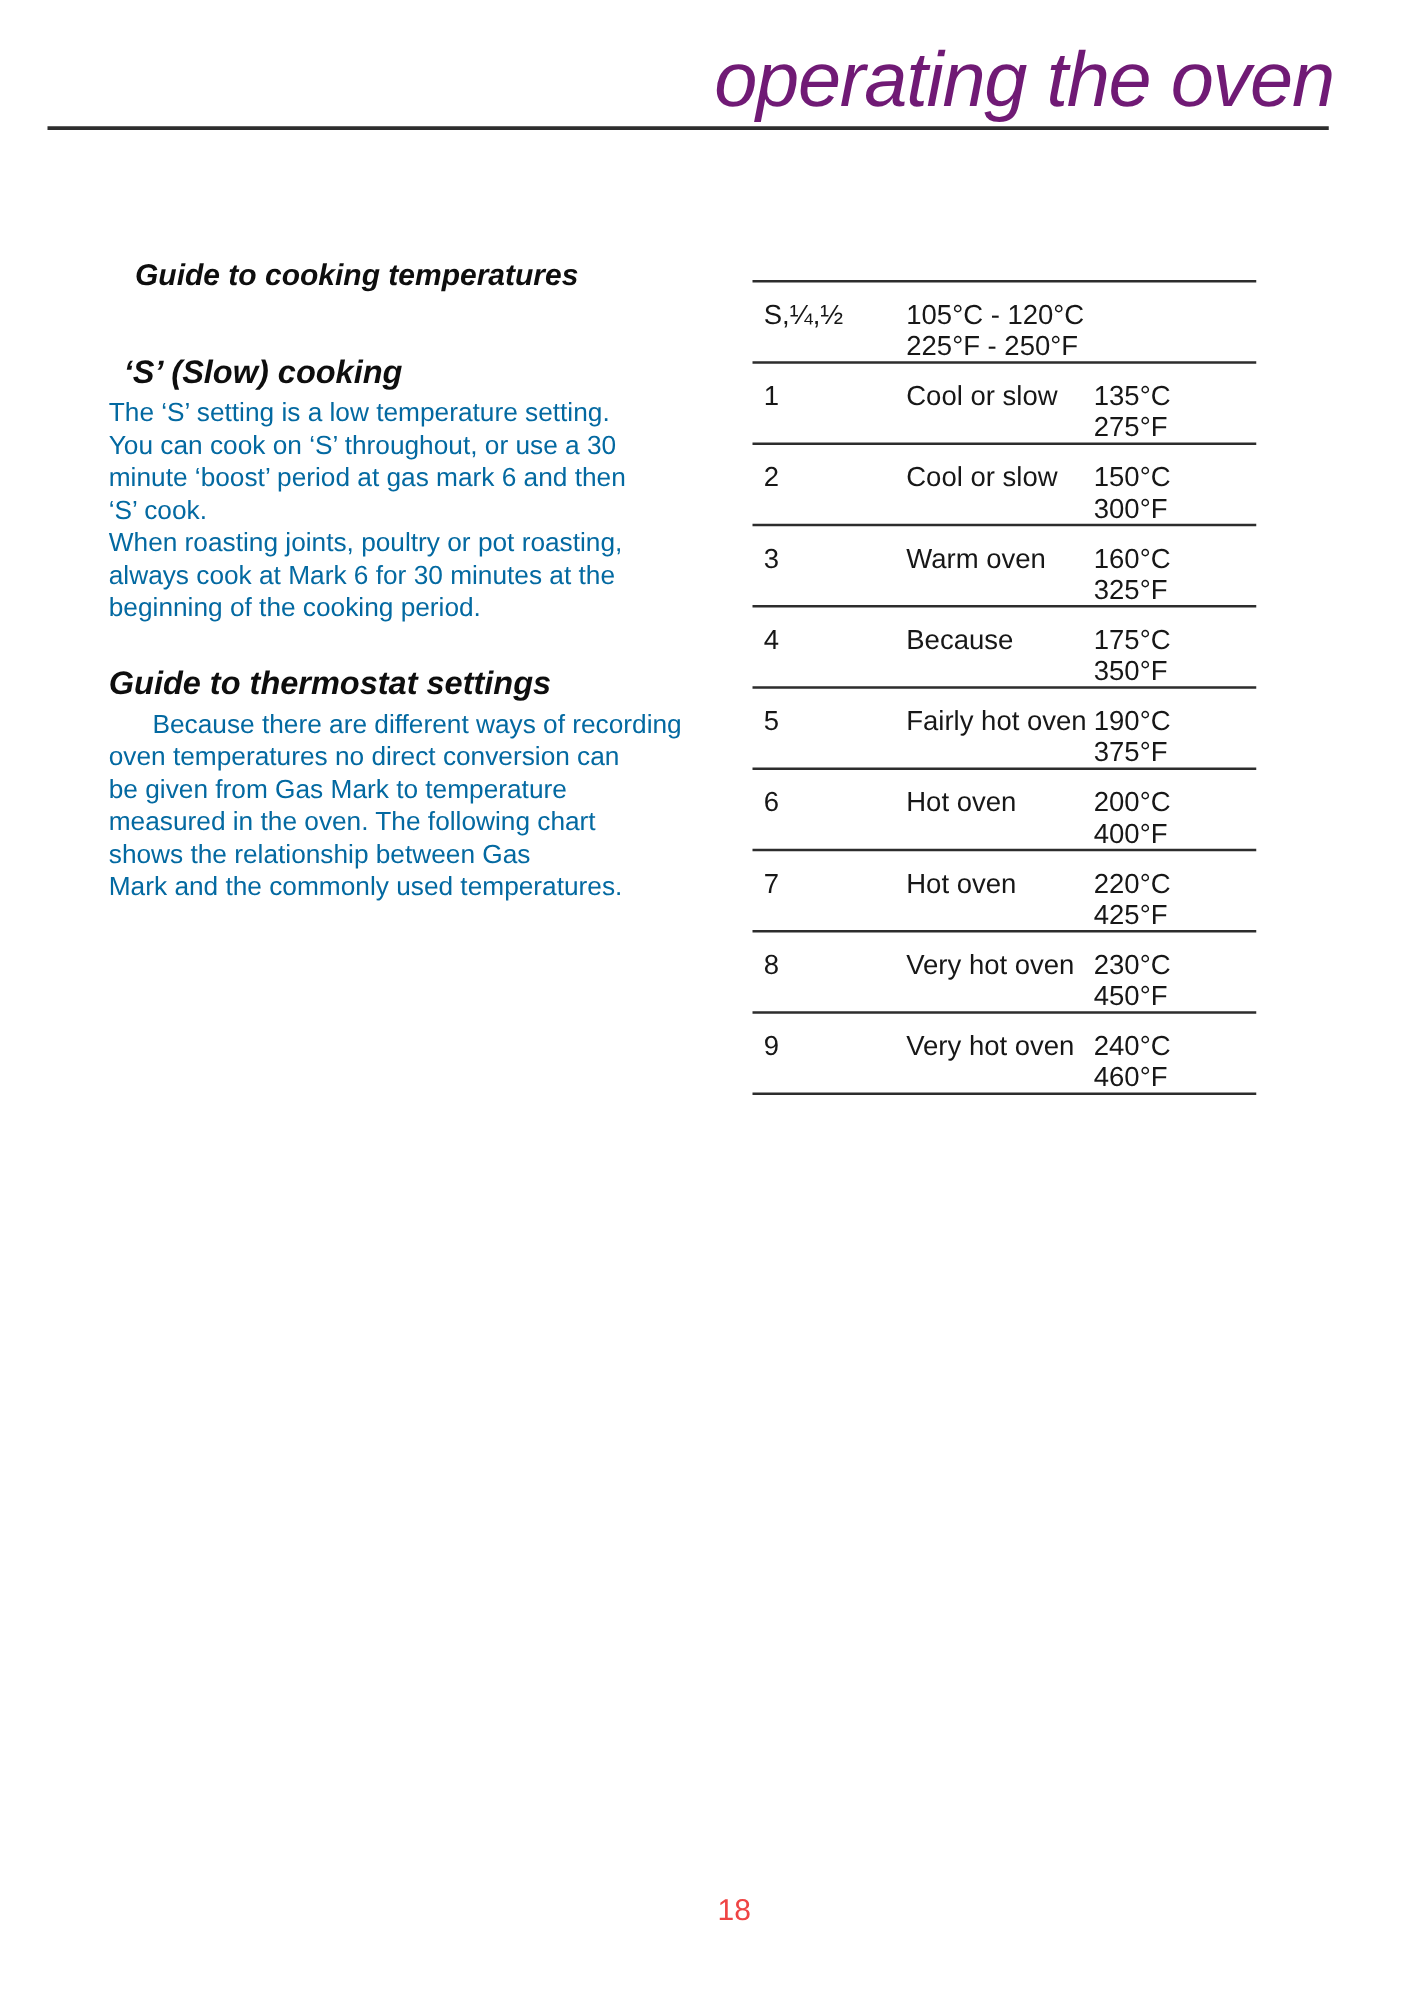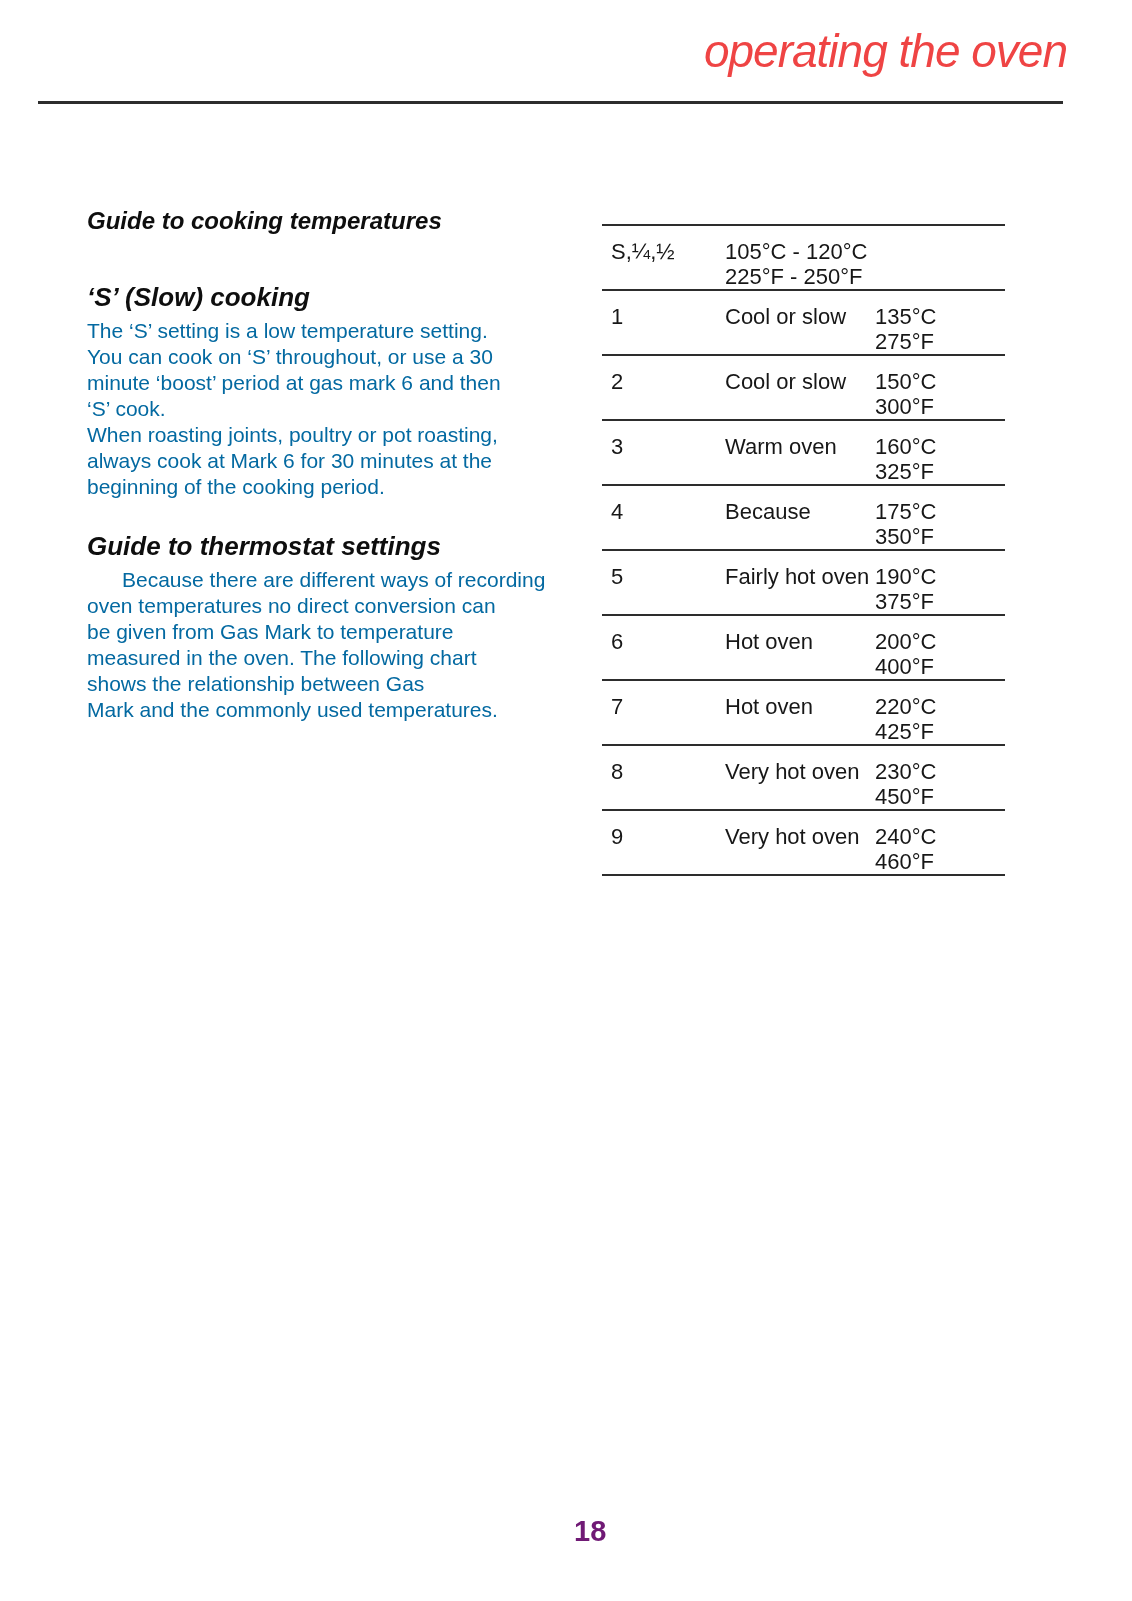--- a/index.html
+++ b/index.html
@@ -10,51 +10,51 @@
     margin: 0 auto;
     background: #ffffff;
     color: #141414;
     font-family: "Liberation Sans", sans-serif;
     overflow: hidden;
   }
 
   
   .page-title {
     position: absolute;
-    top: 20px;
+    top: 34px;
     right: 65px;
     font-family: "Liberation Sans", sans-serif;
     font-style: italic;
     font-weight: normal;
-    font-size: 46px;
+    font-size: 62px;
     line-height: 62px;
     letter-spacing: -1px;
-    color: #ef4444;
+    color: #701a75;
     white-space: nowrap;
   }
   .title-rule {
     position: absolute;
     left: 38px;
     top: 101px;
     width: 1025px;
     height: 3px;
     background: #2d2d2d;
   }
 
   
   .heading {
     position: absolute;
     left: 87px;
     font-style: italic;
     font-weight: bold;
     color: #0e0e0e;
     white-space: nowrap;
   }
-  .h-cooking    { top: 206px; font-size: 24px; line-height: 30px; }
-  .h-slow       { top: 281px; font-size: 26px; line-height: 32px; }
+  .h-cooking    { top: 206px; font-size: 24px; line-height: 30px; margin-left: 21px; }
+  .h-slow       { top: 281px; font-size: 26px; line-height: 32px; margin-left: 12px; }
   .h-thermostat { top: 530px; font-size: 26px; line-height: 32px; }
 
   .body-para {
     position: absolute;
     left: 87px;
     font-size: 21px;
     line-height: 26px;
     color: #0369a1;
     white-space: pre;
   }
@@ -88,23 +88,23 @@
   }
   .cell-gasmark { padding-left: 9px; }
   .t-header .cell-gasmark { padding-left: 9px; }
   .temp-line { display: block; }
 
   
   .page-number {
     position: absolute;
     left: 574px;
     top: 1515px;
-    font-size: 29px;
-    font-weight: bold;
-    color: #701a75;
+    font-size: 24px;
+    font-weight: normal;
+    color: #ef4444;
   }
 </style>
 </head>
 <body>
 
 <div class="page">
 
   <div class="page-title">operating the oven</div>
   <div class="title-rule"></div>
 

